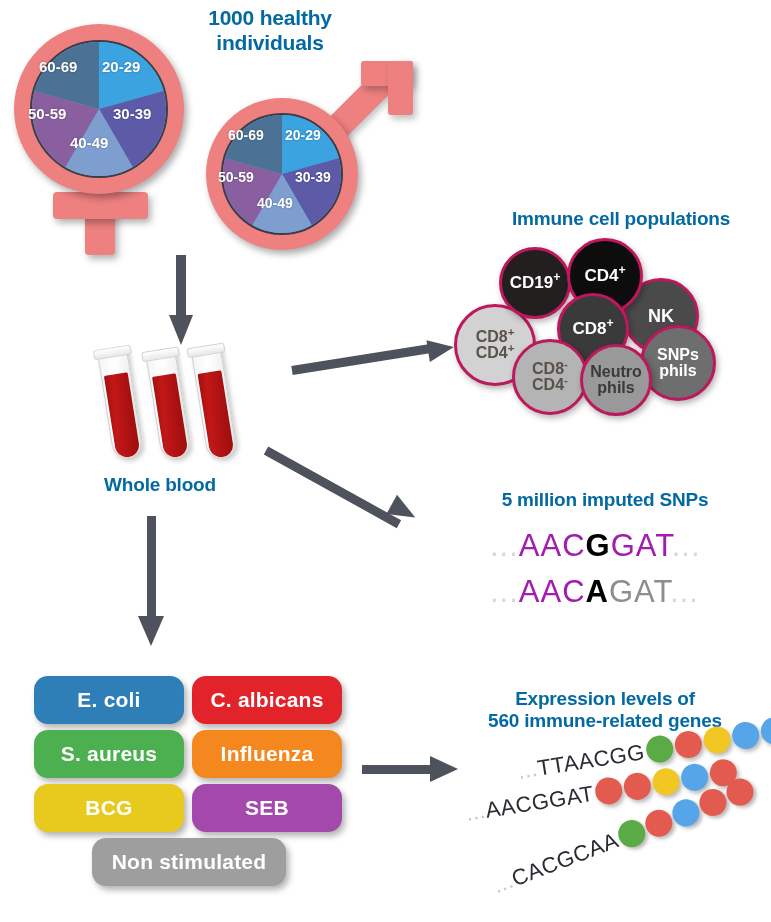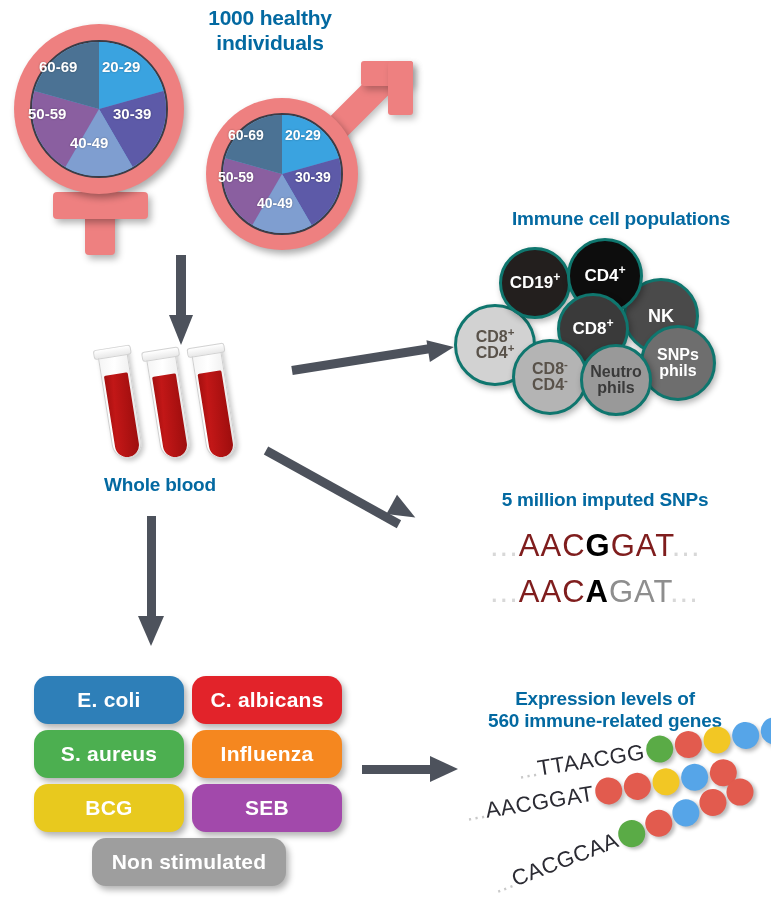--- a/index.html
+++ b/index.html
@@ -107,42 +107,42 @@
     height: 10px;
     border-radius: 3px;
     background: linear-gradient(180deg,#ffffff,#e8e8e8);
     border: 1.5px solid #d2d2d2;
   }
 
   
   .cell {
     position: absolute;
     border-radius: 50%;
-    border: 3px solid #0f766e;
+    border: 3px solid #be185d;
     display: flex;
     align-items: center;
     justify-content: center;
     text-align: center;
     font-weight: bold;
     line-height: 1.02;
     box-shadow: 2px 3px 6px rgba(0,0,0,0.30);
   }
   .cell sup { font-size: 0.72em; vertical-align: super; line-height: 0; }
 
   
   .snp-row {
     position: absolute;
     font-family: "Liberation Sans", sans-serif;
     font-size: 31px;
     letter-spacing: 1px;
     white-space: nowrap;
     color: #b9b9b9;
   }
   .snp-row .dots { color: #d8d8d8; }
-  .snp-row .faded { color: #7f1d1d; margin-top: 39px; }
+  .snp-row .faded { color: #a21caf; margin-top: 39px; }
   .snp-row .mid   { color: #8e8e8e; }
   .snp-row .hot   { color: #000000; font-weight: bold; }
   .snp-blur { filter: blur(0.6px); }
 
   
   .stim {
     position: absolute;
     border-radius: 14px;
     display: flex;
     align-items: center;

